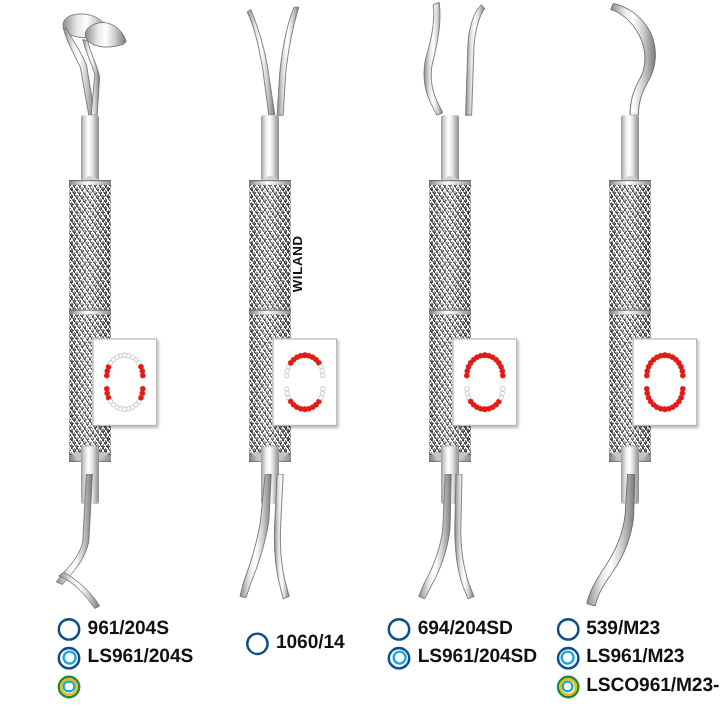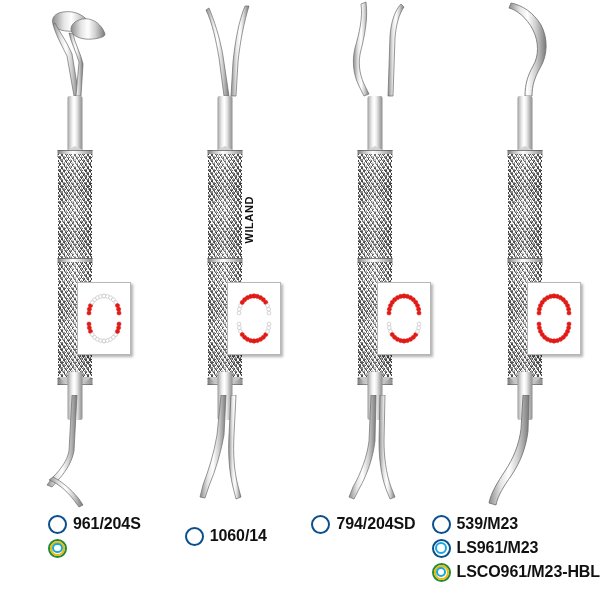--- a/index.html
+++ b/index.html
@@ -520,35 +520,43 @@
   </div>
 
   <div class="legend-row">
 
     <div class="legend-col c1">
       <div class="legend-item">
         <span class="ring plain"></span>
         <span class="legend-label">961/204S</span>
       </div>
       <div class="legend-item">
+        <span class="ring ls"></span>
+        <span class="legend-label">LS961/204S</span>
+      </div>
+      <div class="legend-item">
         <span class="ring lsco"></span>
       </div>
     </div>
 
     <div class="legend-col c2">
       <div class="legend-item">
         <span class="ring plain"></span>
         <span class="legend-label">1060/14</span>
       </div>
     </div>
 
     <div class="legend-col c3">
       <div class="legend-item">
         <span class="ring plain"></span>
-        <span class="legend-label">794/204SD</span>
+        <span class="legend-label">694/204SD</span>
+      </div>
+      <div class="legend-item">
+        <span class="ring ls"></span>
+        <span class="legend-label">LS961/204SD</span>
       </div>
     </div>
 
     <div class="legend-col c4">
       <div class="legend-item">
         <span class="ring plain"></span>
         <span class="legend-label">539/M23</span>
       </div>
       <div class="legend-item">
         <span class="ring ls"></span>

